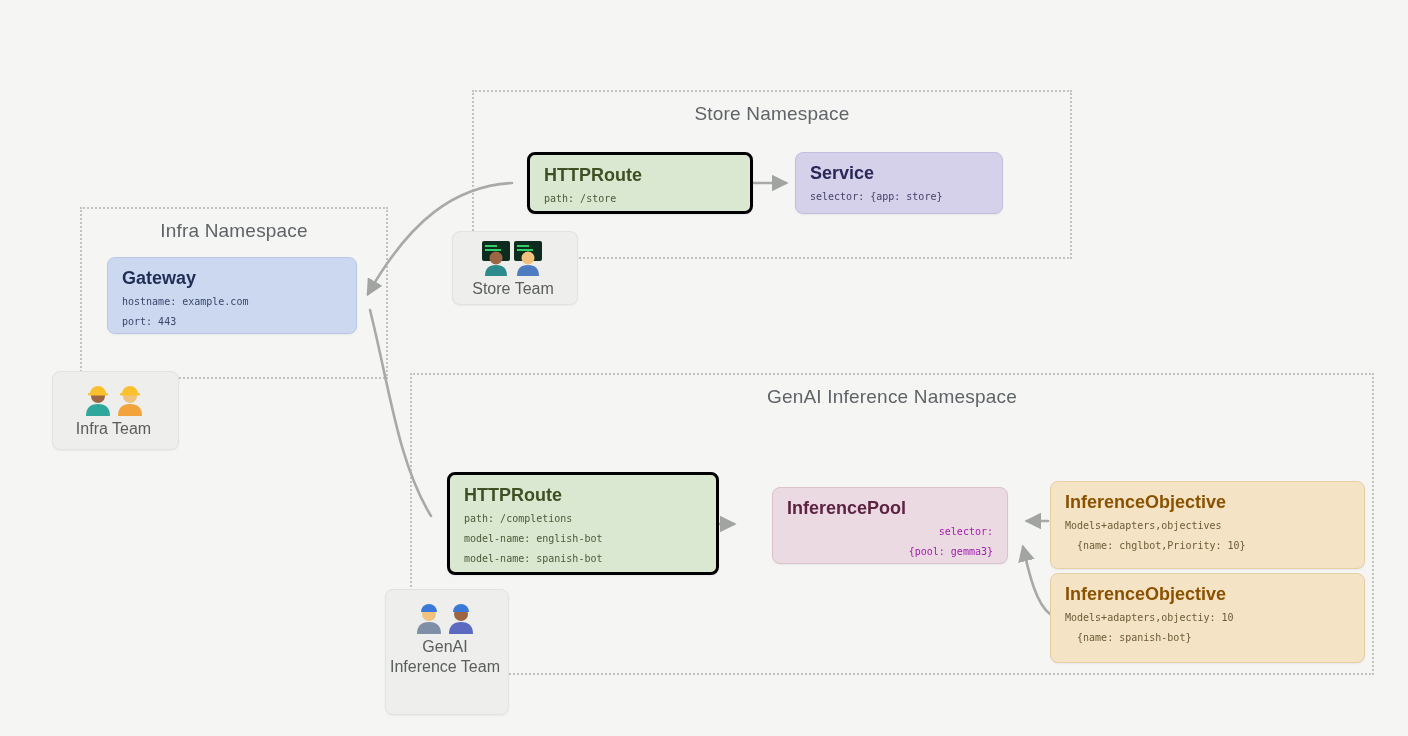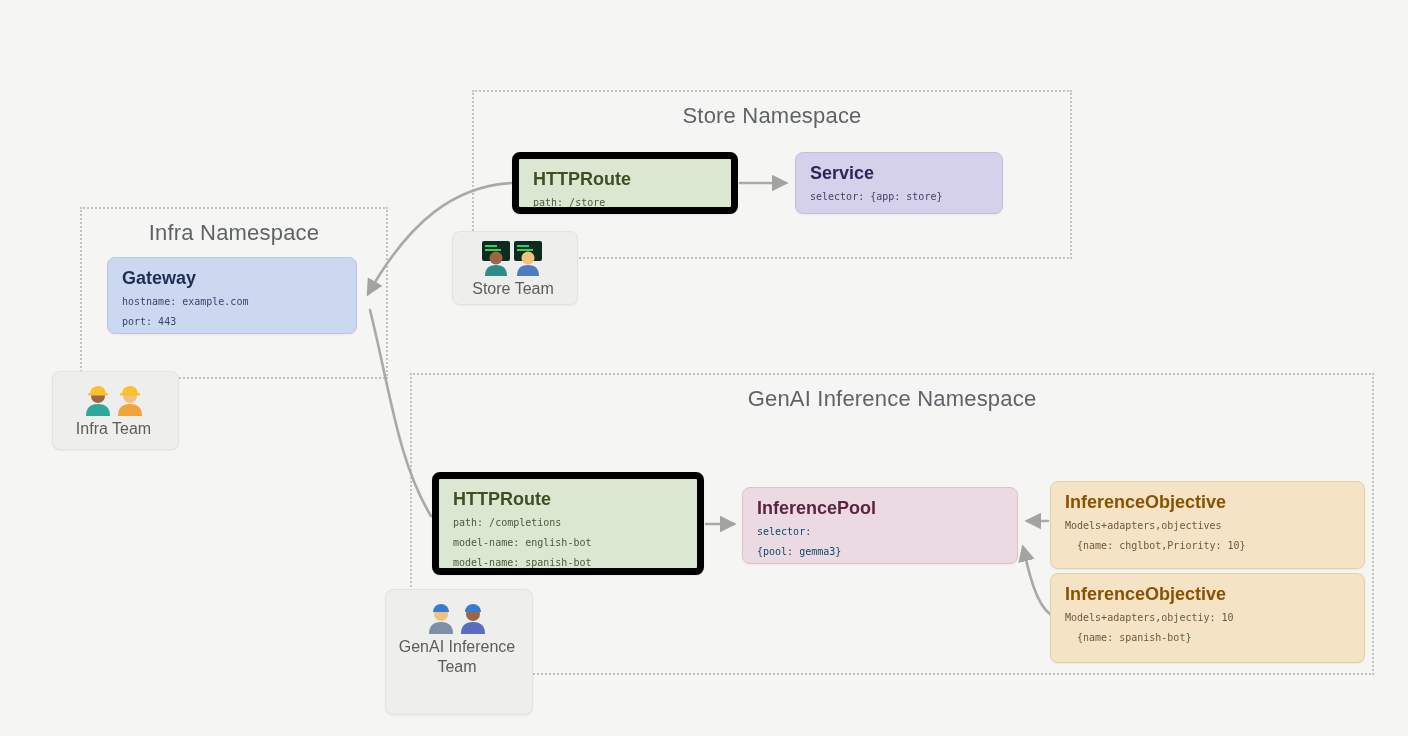--- a/index.html
+++ b/index.html
@@ -21,21 +21,21 @@
     border: 2px dotted #c2c2c0;
     background: transparent;
     z-index: 0;
   }
   .ns-title {
     position: absolute;
     top: 11px;
     left: 0;
     width: 100%;
     text-align: center;
-    font-size: 22px;
+    font-size: 19px;
     color: #5f6368;
     letter-spacing: .2px;
   }
   .ns-infra { left: 80px;  top: 207px; width: 304px; height: 168px; }
   .ns-store { left: 472px; top: 90px;  width: 596px; height: 165px; }
   .ns-genai { left: 410px; top: 373px; width: 960px; height: 298px; }
 
   
   #wires { position: absolute; inset: 0; z-index: 1; }
 
@@ -58,35 +58,35 @@
     font-size: 10px;
     line-height: 20px;
     white-space: pre;
   }
 
   .n-gateway { left: 107px; top: 257px; width: 250px; height: 77px;
     background: #ccd8f0; border: 1px solid #b9c8e8; }
   .n-gateway .node-title { color: #1f2d55; }
   .n-gateway .node-line  { color: #3a466d; }
 
-  .n-route { background: #dae8d2; border: 7px solid #000000; }
+  .n-route { background: #dae8d2; border: 3px solid #000000; margin-left: 15px; }
   .n-route .node-title { color: #3e4f23; }
   .n-route .node-line  { color: #4c5a38; }
   .n-store-route { left: 512px; top: 152px; width: 226px; height: 62px; }
   .n-genai-route { left: 432px; top: 472px; width: 272px; height: 103px; }
 
   .n-service { left: 795px; top: 152px; width: 208px; height: 62px;
     background: #d5d1eb; border: 1px solid #c3bde0; }
   .n-service .node-title { color: #2b2857; }
   .n-service .node-line  { color: #454268; }
 
-  .n-pool { left: 742px; top: 487px; width: 276px; height: 77px;
+  .n-pool { left: 772px; top: 487px; width: 236px; height: 77px;
     background: #ecdae2; border: 1px solid #dcc2cd; }
   .n-pool .node-title { color: #5c2342; }
-  .n-pool .node-line  { color: #0c4a6e; }
+  .n-pool .node-line  { color: #a21caf; text-align: right; }
 
   .n-objective { background: #f5e3c6; border: 1px solid #e7cfa4; }
   .n-objective .node-title { color: #8a5200; }
   .n-objective .node-line  { color: #6e5a35; }
   .n-obj1 { left: 1050px; top: 481px; width: 315px; height: 88px; }
   .n-obj2 { left: 1050px; top: 573px; width: 315px; height: 90px; }
 
   
   .team {
     position: absolute;
@@ -101,21 +101,21 @@
   }
   .team-label {
     font-size: 16px;
     color: #5a5e5a;
     line-height: 20px;
     margin-top: 3px;
   }
   .team-icon svg { display: block; margin: 0 auto; }
   .t-infra { left: 52px;  top: 371px; width: 127px; height: 79px; }
   .t-store { left: 452px; top: 231px; width: 126px; height: 74px; }
-  .t-genai { left: 385px; top: 589px; width: 148px; height: 126px; text-align: center; }
+  .t-genai { left: 385px; top: 589px; width: 124px; height: 126px; text-align: center; }
 </style>
 </head>
 <body>
 
 <div id="canvas">
 
   <div class="ns ns-infra">
     <div class="ns-title">Infra Namespace</div>
   </div>
   <div class="ns ns-store">

